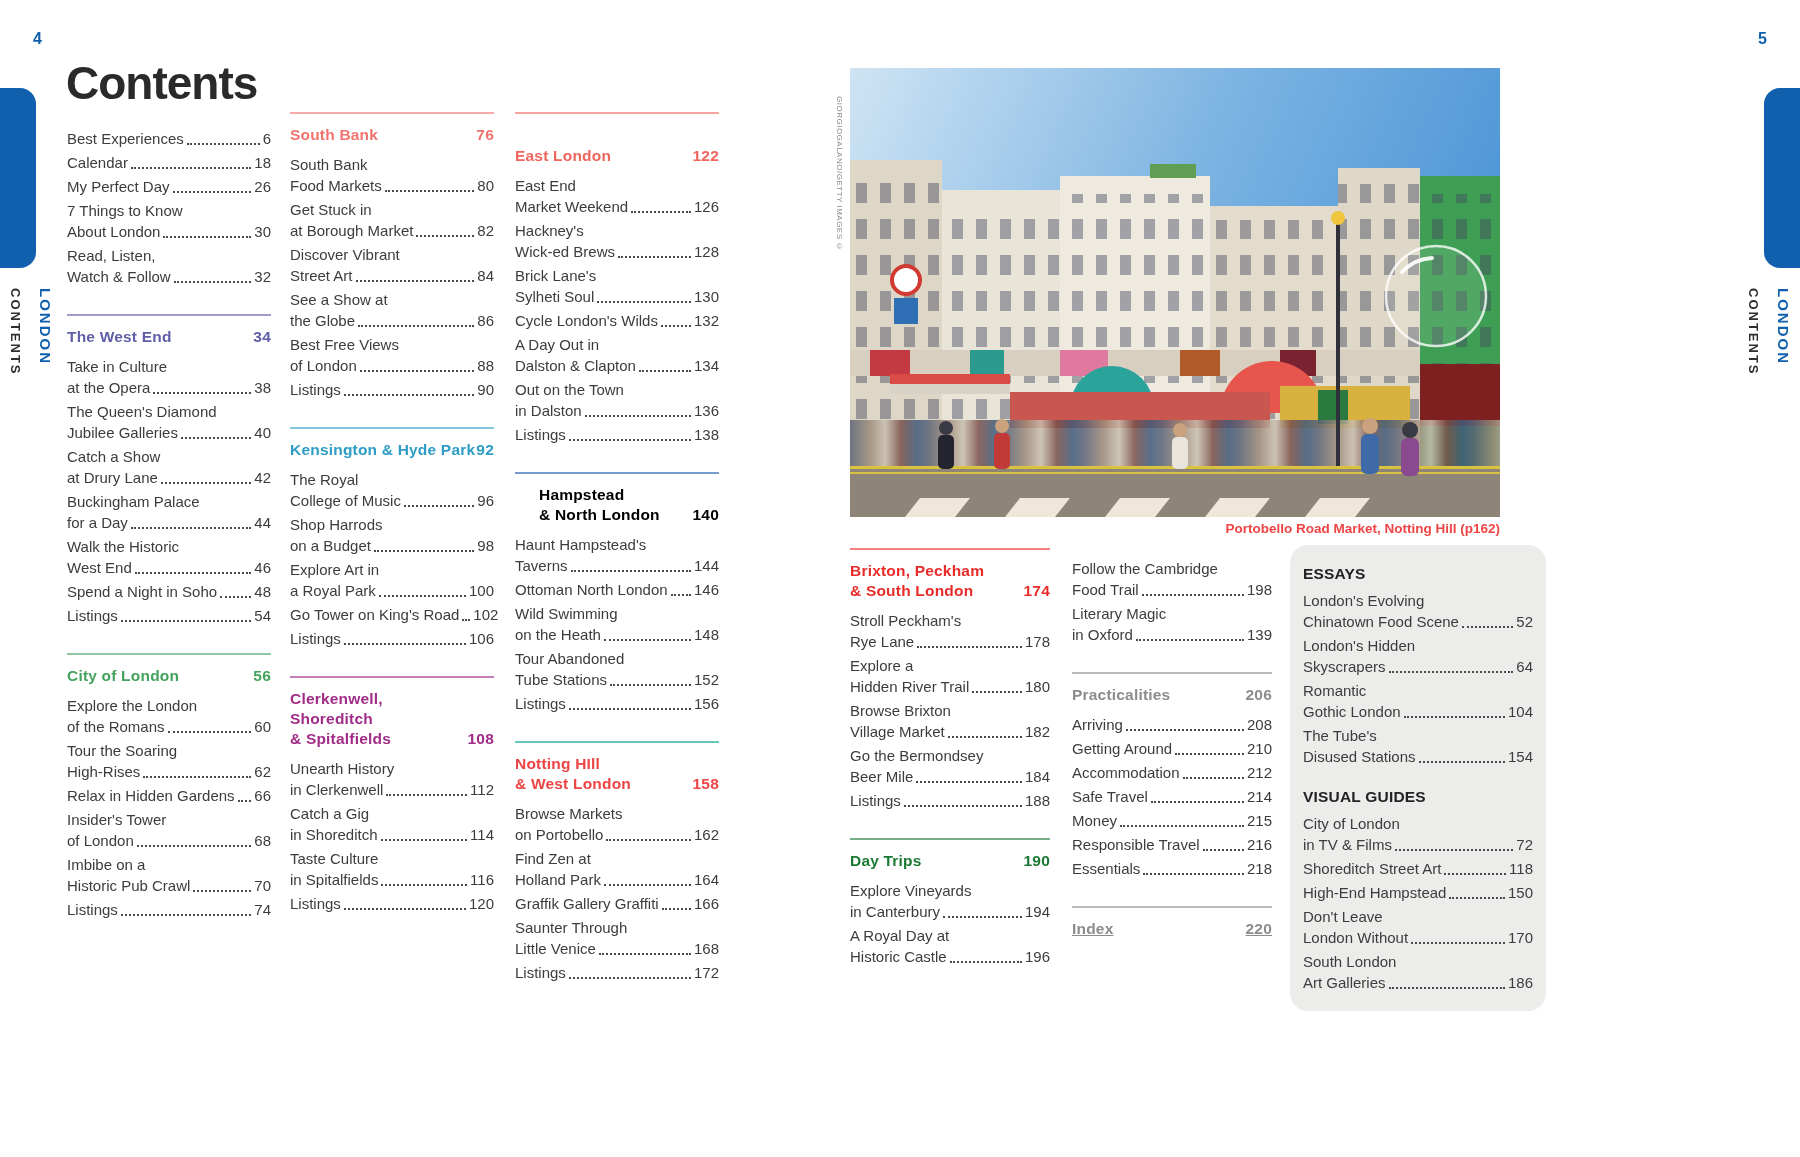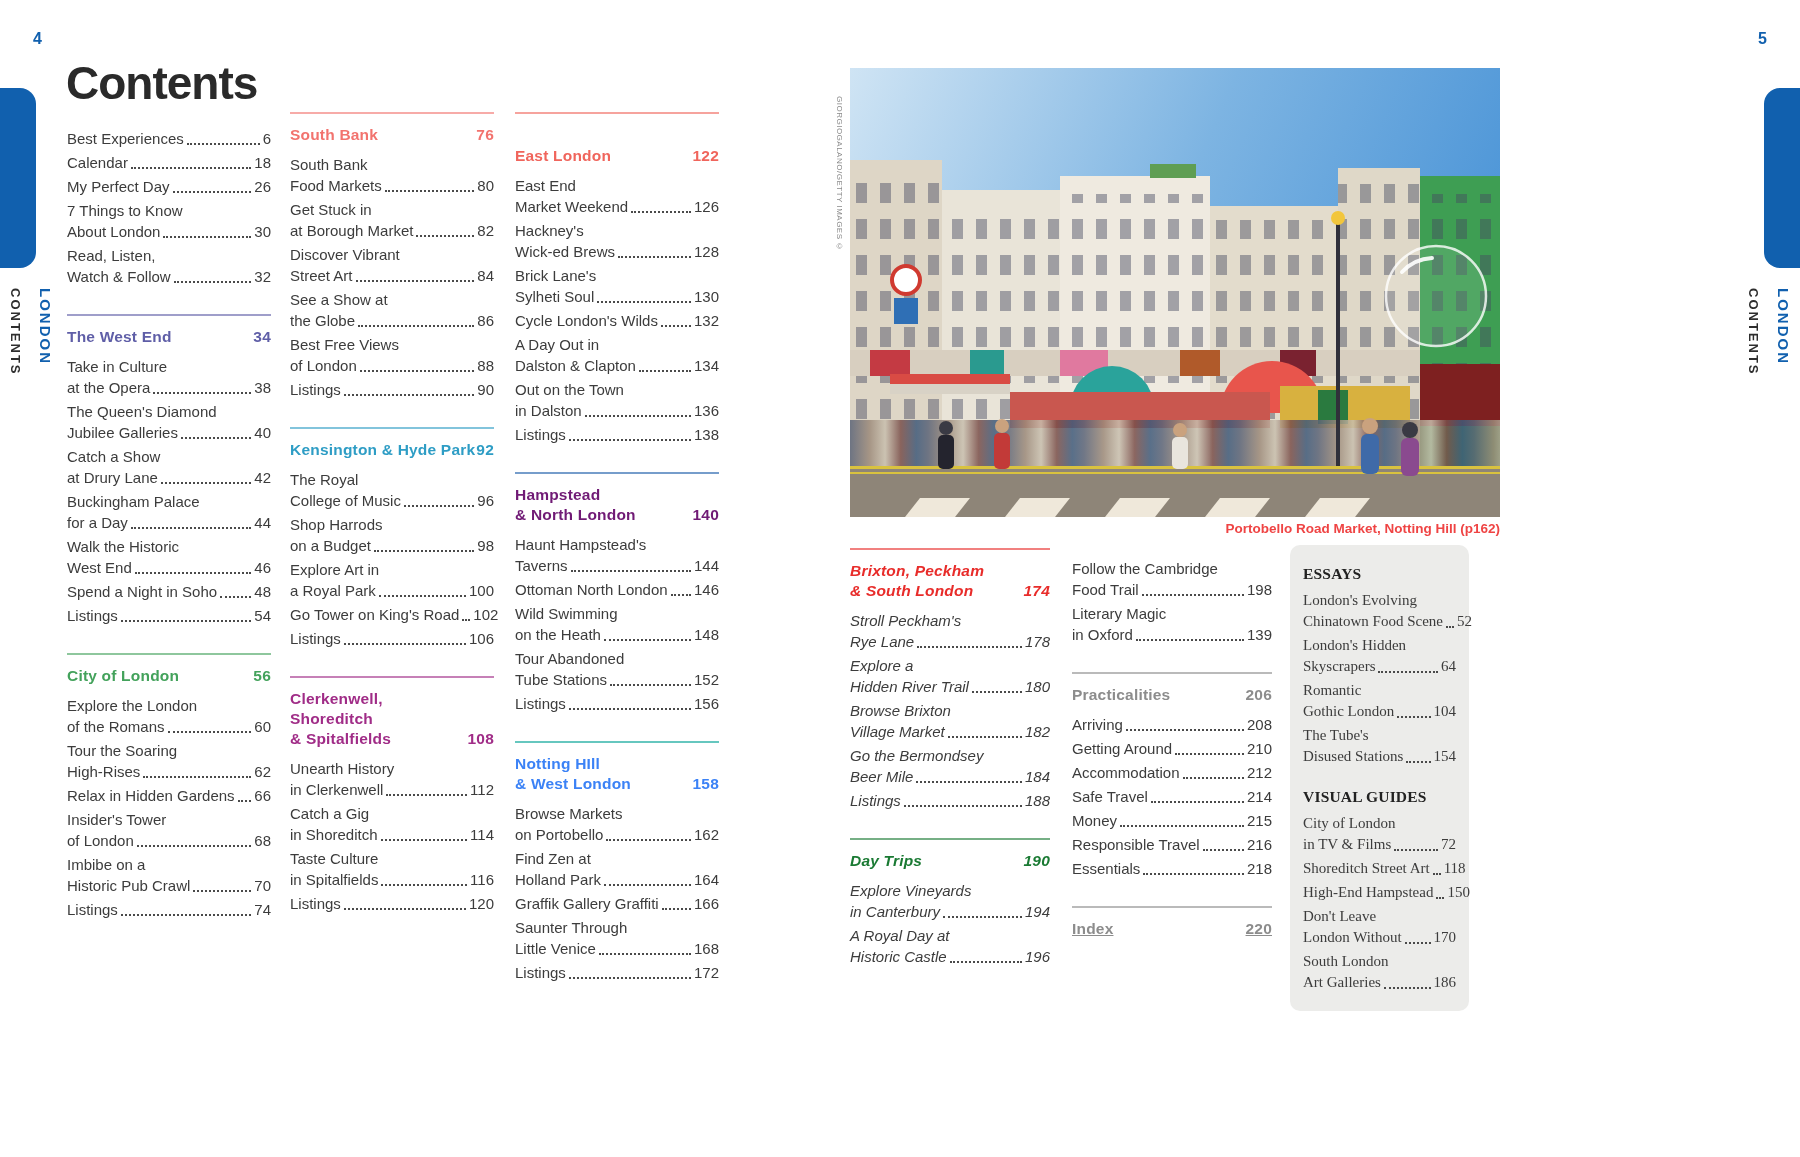--- a/index.html
+++ b/index.html
@@ -18,44 +18,44 @@
   .folio{position:absolute;top:30px;font-weight:800;font-size:16px;color:#1160ae;}
   .folio.left{left:33px;} .folio.right{right:33px;}
   
   #page-title{position:absolute;left:66px;top:56px;font-size:46px;font-weight:800;
     letter-spacing:-1px;color:#2a2a2a;}
   
   .toc-col{position:absolute;font-size:15px;line-height:21px;}
   #col-1{left:67px;top:128px;width:204px;}
   #col-2{left:290px;top:112px;width:204px;}
   #col-3{left:515px;top:112px;width:204px;}
-  #col-4{left:850px;top:548px;width:200px;font-style:italic;}
+  #col-4{left:850px;top:548px;width:200px;}
   #col-5{left:1072px;top:558px;width:200px;}
   .divider{height:2px;margin:0 0 11px 0;opacity:.6;}
   .section{margin-top:0;}
   .section + .section, .plain + .section{margin-top:27px;}
   .sec-head{font-weight:800;font-size:15.5px;letter-spacing:.2px;line-height:20px;margin-bottom:9px;}
   .sec-head .hrow{display:flex;align-items:baseline;}
   .sec-head .sp{flex:1;}
   .entry{margin-bottom:3px;}
   .eline{display:flex;align-items:flex-end;}
   .eline .txt{white-space:nowrap;}
   .lead{flex:1 1 8px;border-bottom:2px dotted #4a4a4a;margin:0 3px 4px 3px;min-width:8px;}
   .pnum{white-space:nowrap;}
   
   #photo{position:absolute;left:850px;top:68px;width:650px;height:449px;overflow:hidden;}
   #photo svg{display:block;}
   #photo-credit{position:absolute;left:830px;top:96px;width:14px;font-size:8px;color:#8a8a8a;
     writing-mode:vertical-rl;letter-spacing:.5px;}
   #photo-caption{position:absolute;left:1100px;top:521px;width:400px;text-align:right;
     font-size:13.5px;font-weight:700;color:#ef4444;}
   
-  #essays-box{position:absolute;left:1290px;top:545px;width:179px;height:466px;
-    background:#ececea;border-radius:10px;box-sizing:border-box;padding:18px 13px 12px 13px;
-    font-size:15px;line-height:21px;font-family:Liberation Serif, serif;}
+  #essays-box{position:absolute;left:1290px;top:545px;width:256px;height:466px;
+    background:#ececea;border-radius:18px;box-sizing:border-box;padding:18px 13px 12px 13px;
+    font-size:15px;line-height:21px;}
   .box-title{font-weight:800;font-size:15.5px;color:#222;letter-spacing:.2px;margin-bottom:6px;}
   .box-group + .box-group{margin-top:19px;}
 </style>
 </head>
 <body>
 
 <div id="spread">
 
   <div class="tab left"></div>
   <div class="tab right"></div>
@@ -503,21 +503,21 @@
         <div class="entry">
           <div class="eline">
             <span class="txt">Listings</span>
             <span class="lead"></span>
             <span class="pnum">138</span>
           </div>
         </div>
       </div>
       <div class="section">
         <div class="divider" style="background: rgb(26, 92, 168);"></div>
-        <div class="sec-head" style="color: #701a75;">
+        <div class="sec-head" style="color: #000000; margin-left: 24px;">
           <div class="hrow">
             <span>Hampstead</span>
           </div>
           <div class="hrow">
             <span>&amp; North London</span>
             <span class="sp"></span>
             <span>140</span>
           </div>
         </div>
         <div class="entry">
@@ -560,21 +560,21 @@
         <div class="entry">
           <div class="eline">
             <span class="txt">Listings</span>
             <span class="lead"></span>
             <span class="pnum">156</span>
           </div>
         </div>
       </div>
       <div class="section">
         <div class="divider" style="background: rgb(0, 162, 149);"></div>
-        <div class="sec-head" style="color: #3b82f6;">
+        <div class="sec-head" style="color: #ef4444;">
           <div class="hrow">
             <span>Notting HIll</span>
           </div>
           <div class="hrow">
             <span>&amp; West London</span>
             <span class="sp"></span>
             <span>158</span>
           </div>
         </div>
         <div class="entry">

